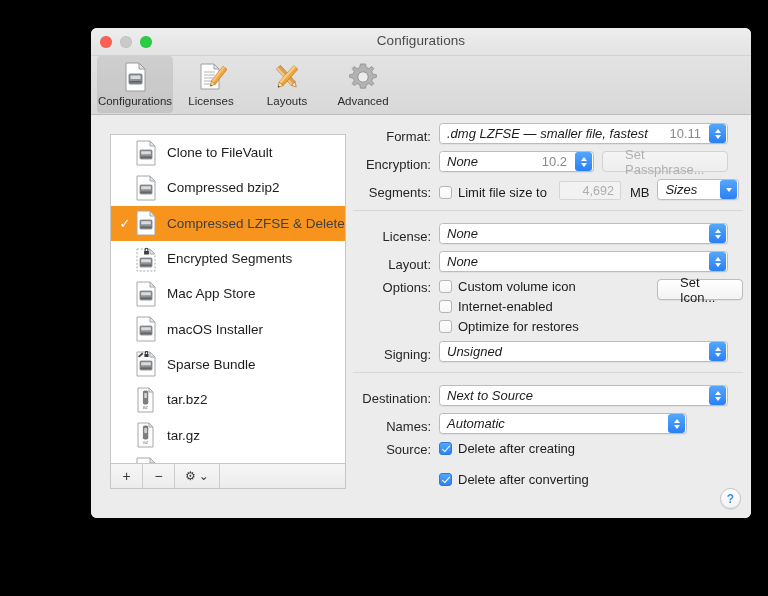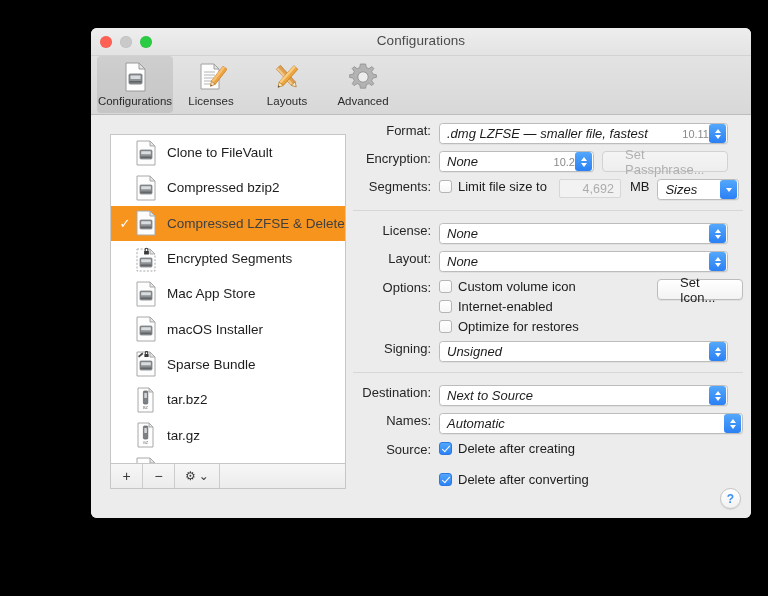--- a/index.html
+++ b/index.html
@@ -178,21 +178,21 @@
   
   #detail {
     position: absolute;
     left: 262px;
     top: 8px;
     right: 8px;
     bottom: 8px;
   }
   .frow {
     display: flex;
-    align-items: flex-start;
+    align-items: flex-end;
     margin-bottom: 7px;
   }
   .flabel {
     width: 86px;
     flex: 0 0 86px;
     text-align: right;
     padding-right: 8px;
     font-size: 13px;
     color: #262626;
     box-sizing: border-box;
@@ -214,22 +214,23 @@
   .popup .ptext {
     font-size: 13px;
     color: #1c1c1c;
     padding-left: 7px;
     white-space: nowrap;
     flex: 1;
     overflow: hidden;
     font-style: italic;
   }
   .popup .psuffix {
-    font-size: 11px;
+    font-size: 13px;
     color: #8a8a8a;
+    padding-right: 8px;
     white-space: nowrap;
   }
   .stepper {
     width: 17px;
     height: 19px;
     margin-right: 1px;
     background: linear-gradient(to bottom, #53a7fb, #2b80f5);
     border-radius: 3px;
     display: flex;
     flex-direction: column;
@@ -702,21 +703,21 @@
           <span class="ptext">Next to Source</span>
           <span class="stepper">
             <i class="chev up"></i>
               <i class="chev down"></i>
           </span>
         </div>
       </div>
 
       <div class="frow">
         <div class="flabel">Names:</div>
-        <div class="popup" style="width:304px">
+        <div class="popup" style="width:248px">
           <span class="ptext">Automatic</span>
           <span class="stepper">
             <i class="chev up"></i>
               <i class="chev down"></i>
           </span>
         </div>
       </div>
 
       <div class="frow" style="align-items:flex-start">
         <div class="flabel" style="padding-top:1px">Source:</div>

